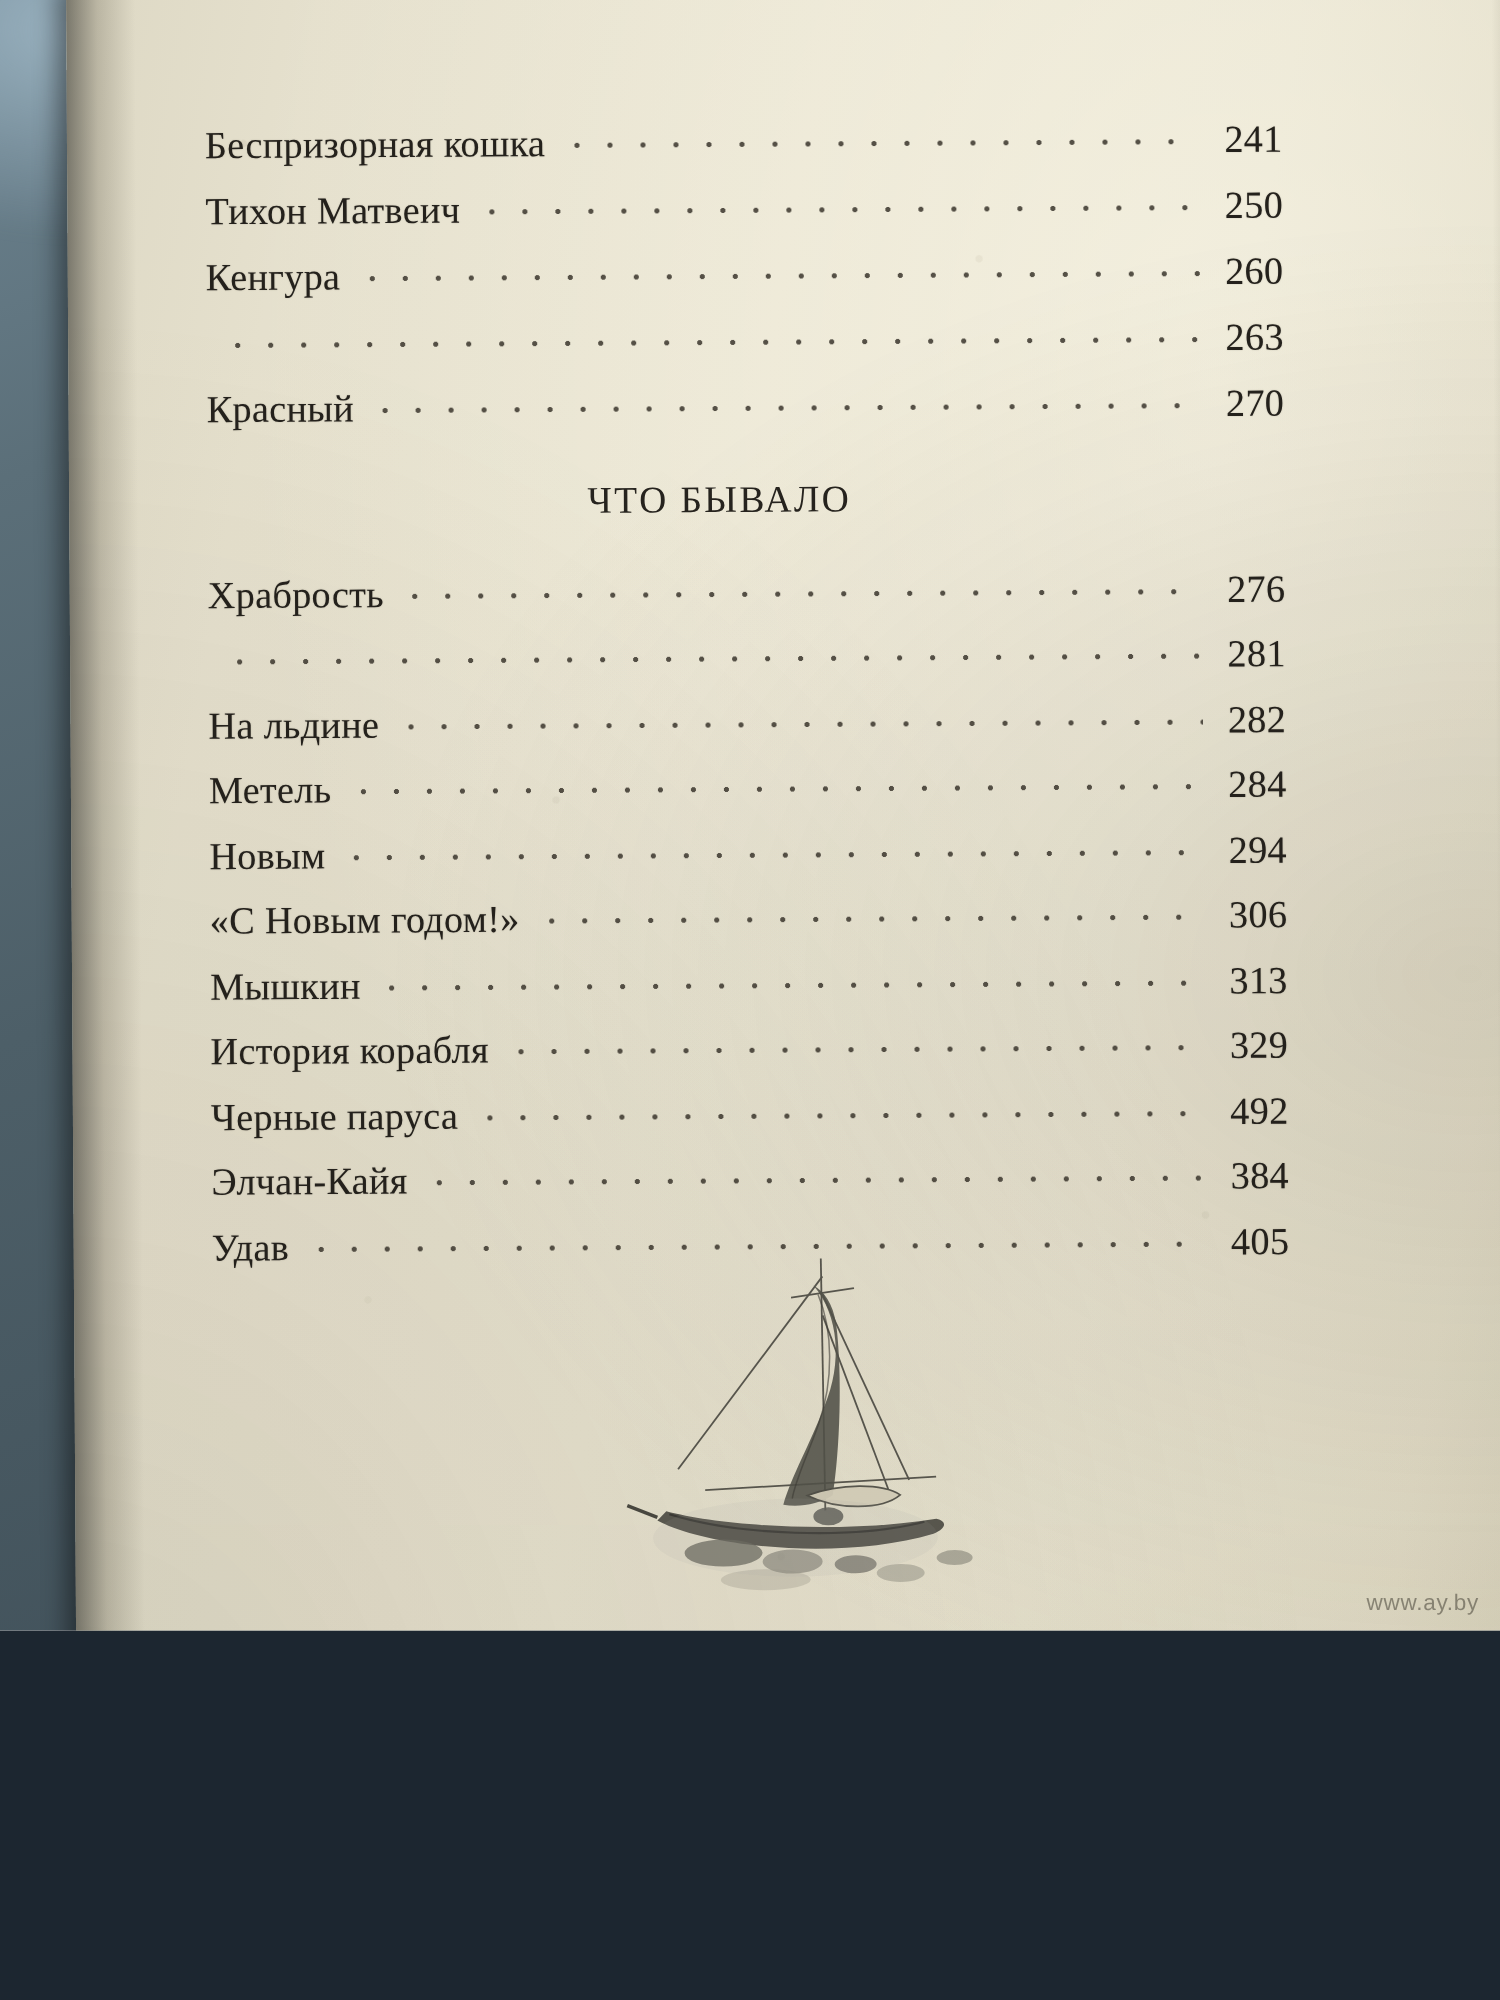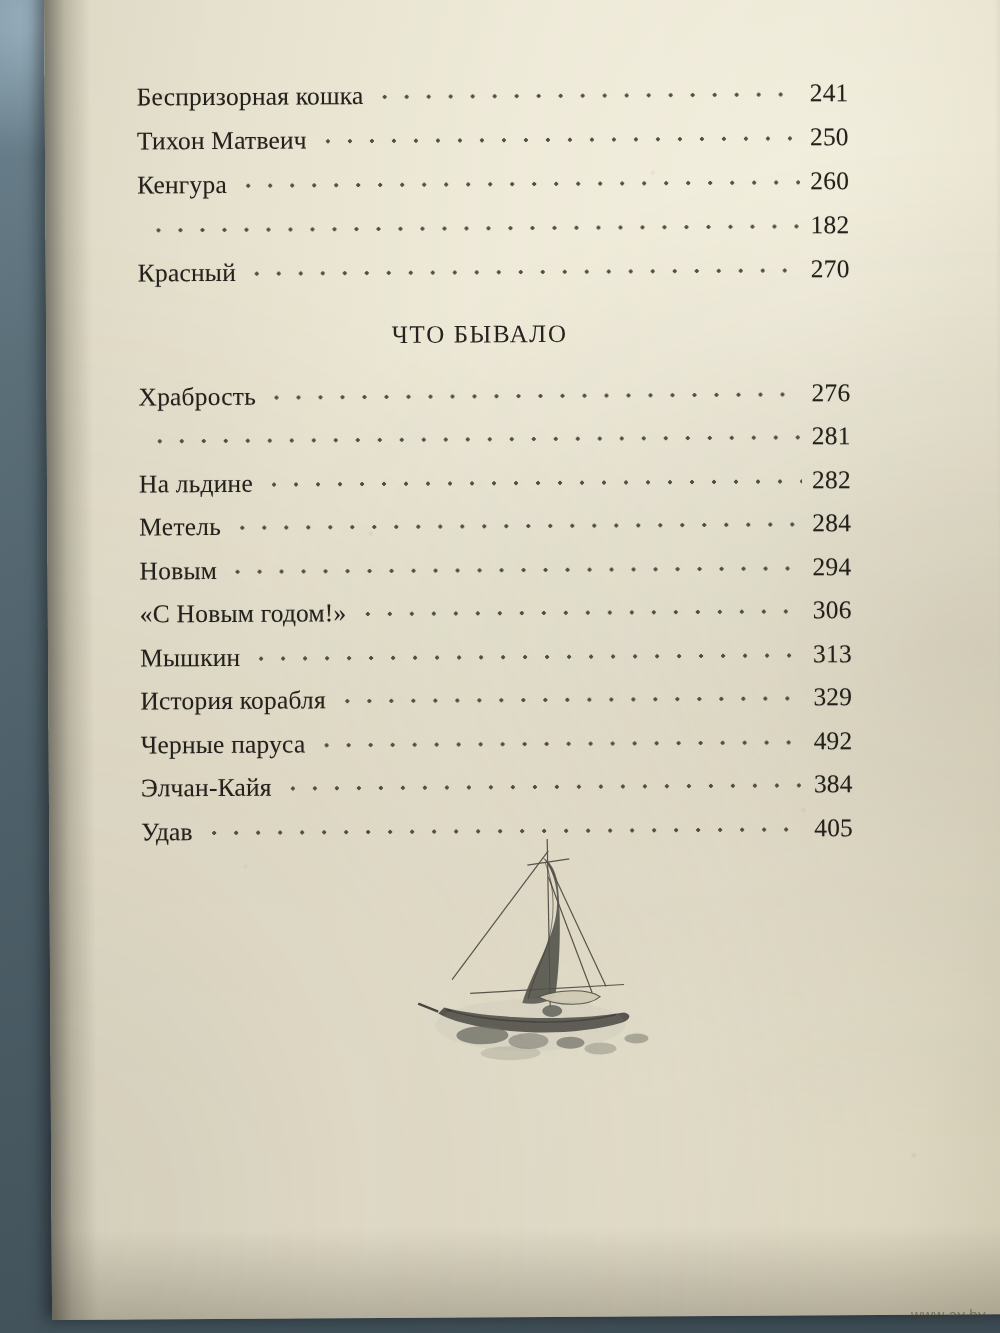--- a/index.html
+++ b/index.html
@@ -10,21 +10,21 @@
   body {
     width: 1000px;
     height: 1333px;
     overflow: hidden;
     font-family: "Liberation Serif", serif;
   }
 
   #scene {
     position: relative;
     width: 1000px;
-    height: 1333px;
+    height: 1087px;
     background: #e5e5e5;
     overflow: hidden;
   }
 
   
   .backdrop {
     position: absolute;
     inset: 0;
     background:
       linear-gradient(160deg, #6e8592 0%, #5b6f79 22%, #4d5f68 48%, #3c4b54 100%);
@@ -119,21 +119,21 @@
     height: 6px;
     background-image: radial-gradient(circle, #3a352c 0 1.6px, rgba(0,0,0,0) 1.9px);
     background-size: 22px 6px;
     background-position: left center;
     background-repeat: repeat-x;
     opacity: 0.85;
   }
   .toc-page {
     white-space: nowrap;
     min-width: 52px;
-    text-align: left;
+    text-align: center;
     font-size: 25.5px;
   }
 
   .section-head {
     text-align: center;
     font-size: 25px;
     letter-spacing: 1.6px;
     color: #26231e;
     margin: 36px 0 34px 0;
     padding-right: 42px;
@@ -184,21 +184,21 @@
           <span class="leader"></span>
           <span class="toc-page">250</span>
         </div>
         <div class="toc-line">
           <span class="toc-title">Кенгура</span>
           <span class="leader"></span>
           <span class="toc-page">260</span>
         </div>
         <div class="toc-line">
           <span class="leader"></span>
-          <span class="toc-page">182</span>
+          <span class="toc-page">263</span>
         </div>
         <div class="toc-line">
           <span class="toc-title">Красный</span>
           <span class="leader"></span>
           <span class="toc-page">270</span>
         </div>
       </div>
 
       <div class="section-head">ЧТО БЫВАЛО</div>
 

